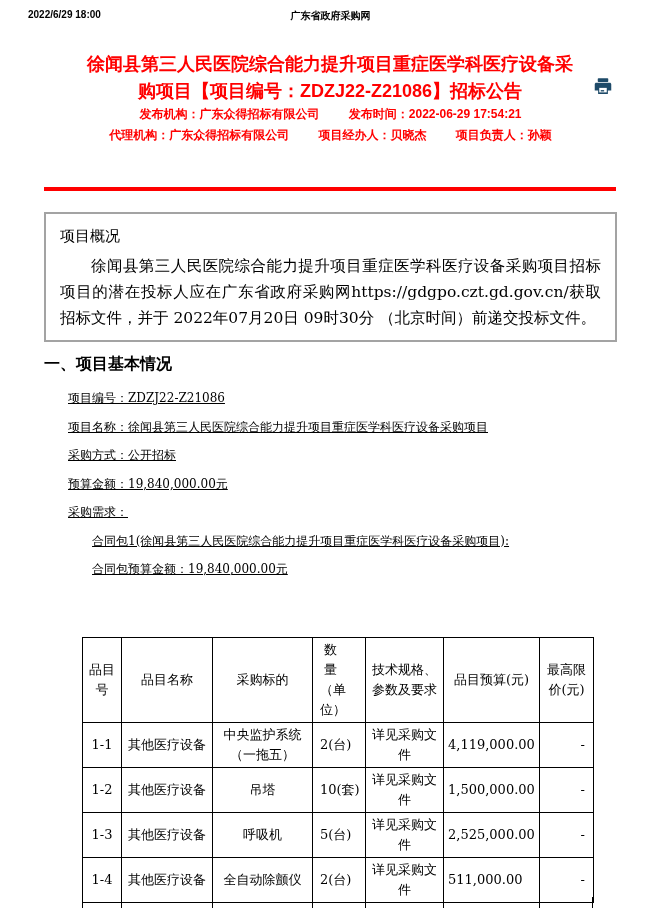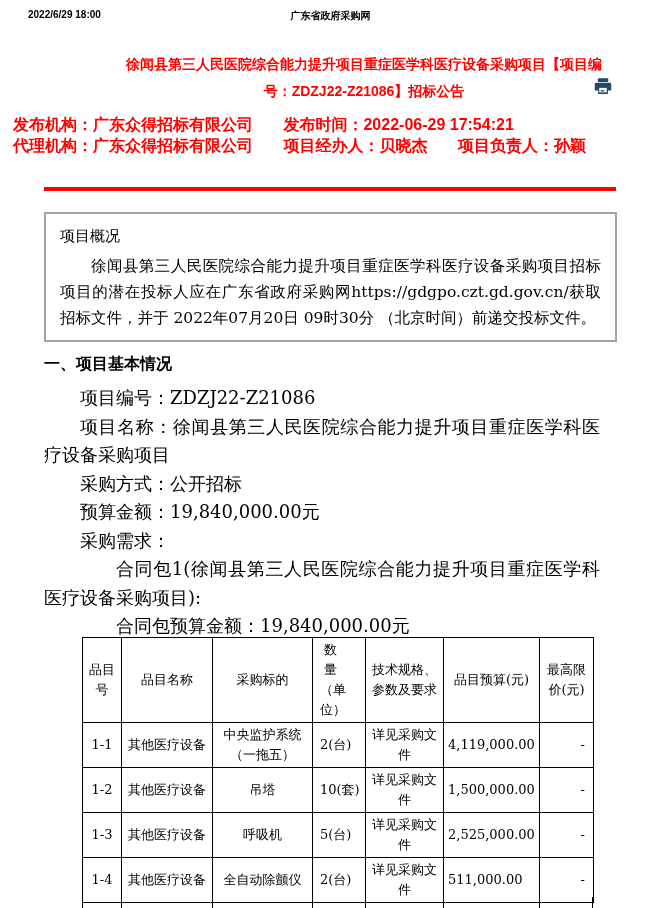--- a/index.html
+++ b/index.html
@@ -14,53 +14,53 @@
   .print-header { position:absolute; top:9px; left:0; width:100%; height:14px;
     font-family:"Liberation Sans","DejaVu Sans",sans-serif; font-size:10px; font-weight:bold; color:#000; }
   .print-header .ph-left { position:absolute; left:28px; top:0; }
   .print-header .ph-center { position:absolute; left:0; top:0; width:100%; text-align:center; }
 
   
   .doc-title {
     position:absolute; top:51px; left:80px; width:500px;
     text-align:center; color:var(--accent_red,#ff0000);
     font-family:"Liberation Sans","DejaVu Sans",sans-serif;
-    font-weight:bold; font-size:14px; line-height:27px;margin-left:34px;
+    font-weight:bold; font-size:18px; line-height:27px;
   }
   .print-icon {
     position:absolute; top:77px; left:594px; width:18px; height:18px;
     color:var(--printer_blue,#1e4a68); cursor:pointer;
   }
   .print-icon svg { display:block; width:100%; height:100%; }
 
   
-  .meta { position:absolute; top:115px; left:0; width:100%;
-    text-align:left; color:var(--accent_red,#ff0000);
+  .meta { position:absolute; top:104px; left:0; width:100%;
+    text-align:center; color:var(--accent_red,#ff0000);
     font-family:"Liberation Sans","DejaVu Sans",sans-serif;
-    font-weight:bold; font-size:16px; }
+    font-weight:bold; font-size:12px; }
   .meta-line { line-height:20.5px; white-space:nowrap; }
   .meta-line span { margin:0 13px; }
 
   .red-rule { position:absolute; top:187px; left:44px; width:572px; height:4px;
     background:var(--accent_red,#ff0000); }
 
   
   .overview-box {
     position:absolute; top:212px; left:44px; width:573px; height:130px;
     border:2px solid #a3a3a3; padding:14px 14px 0 14px;
   }
   .overview-heading { font-size:15px; line-height:16px; }
   .overview-body { margin-top:9px; font-size:15.5px; line-height:26px;
     text-indent:2em; text-align:justify; word-break:break-all; }
 
   
   .section-heading { position:absolute; top:354px; left:44px;
     font-size:16px; font-weight:bold; }
   .fields { position:absolute; top:384px; left:44px; width:556px;
-    font-size:18px; line-height:28.5px; }
+    font-size:12px; line-height:28.5px;text-decoration:underline; }
   .fields p { text-align:justify; word-break:break-all; }
   .indent2 { text-indent:2em; }
   .indent4 { text-indent:4em; }
 
   
   .items-table {
     position:absolute; top:637px; left:82px; width:511px;
     border-collapse:collapse; table-layout:fixed;
     font-size:13px; }
   .items-table th, .items-table td {

